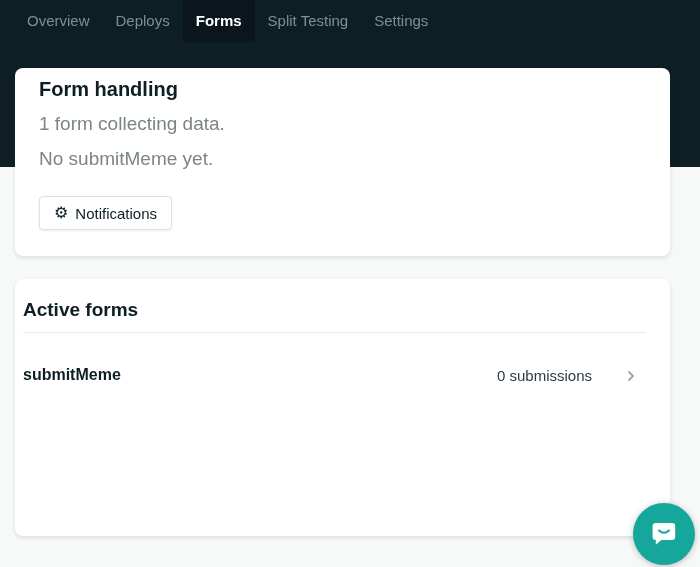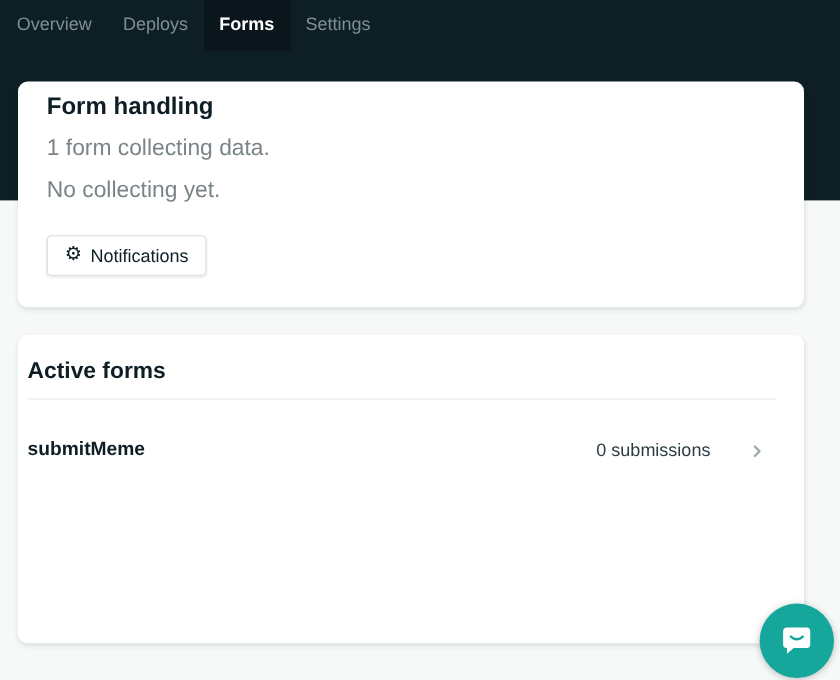--- a/index.html
+++ b/index.html
@@ -19,21 +19,21 @@
     height: 167px;
     background: #0e1e25;
   }
 
   
   .nav {
     position: relative;
     display: flex;
     align-items: stretch;
     height: 42px;
-    padding-left: 1px;
+    padding-left: 14px;
     z-index: 3;
   }
   .nav-item {
     padding: 0 13px;
     line-height: 42px;
     font-size: 15px;
     color: #7e8f96;
     cursor: pointer;
     white-space: nowrap;
   }
@@ -154,29 +154,30 @@
 </style>
 </head>
 <body>
 
 <div class="header-band"></div>
 
 <nav class="nav">
   <div class="nav-item">Overview</div>
   <div class="nav-item">Deploys</div>
   <div class="nav-item active">Forms</div>
+  <div class="nav-item">Split Testing</div>
   <div class="nav-item">Settings</div>
 </nav>
 
 <div class="main">
 
   <section class="card card-form-handling">
     <h2 class="card-title">Form handling</h2>
     <p class="muted">1 form collecting data.</p>
-    <p class="muted last">No collecting yet.</p>
+    <p class="muted last">No submitMeme yet.</p>
     <button class="btn">
       <span class="gear">⚙</span>
       <span>Notifications</span>
     </button>
   </section>
 
   <section class="card card-active-forms">
     <h3 class="card-title-sm">Active forms</h3>
     <hr class="divider">
     <div class="form-row">

